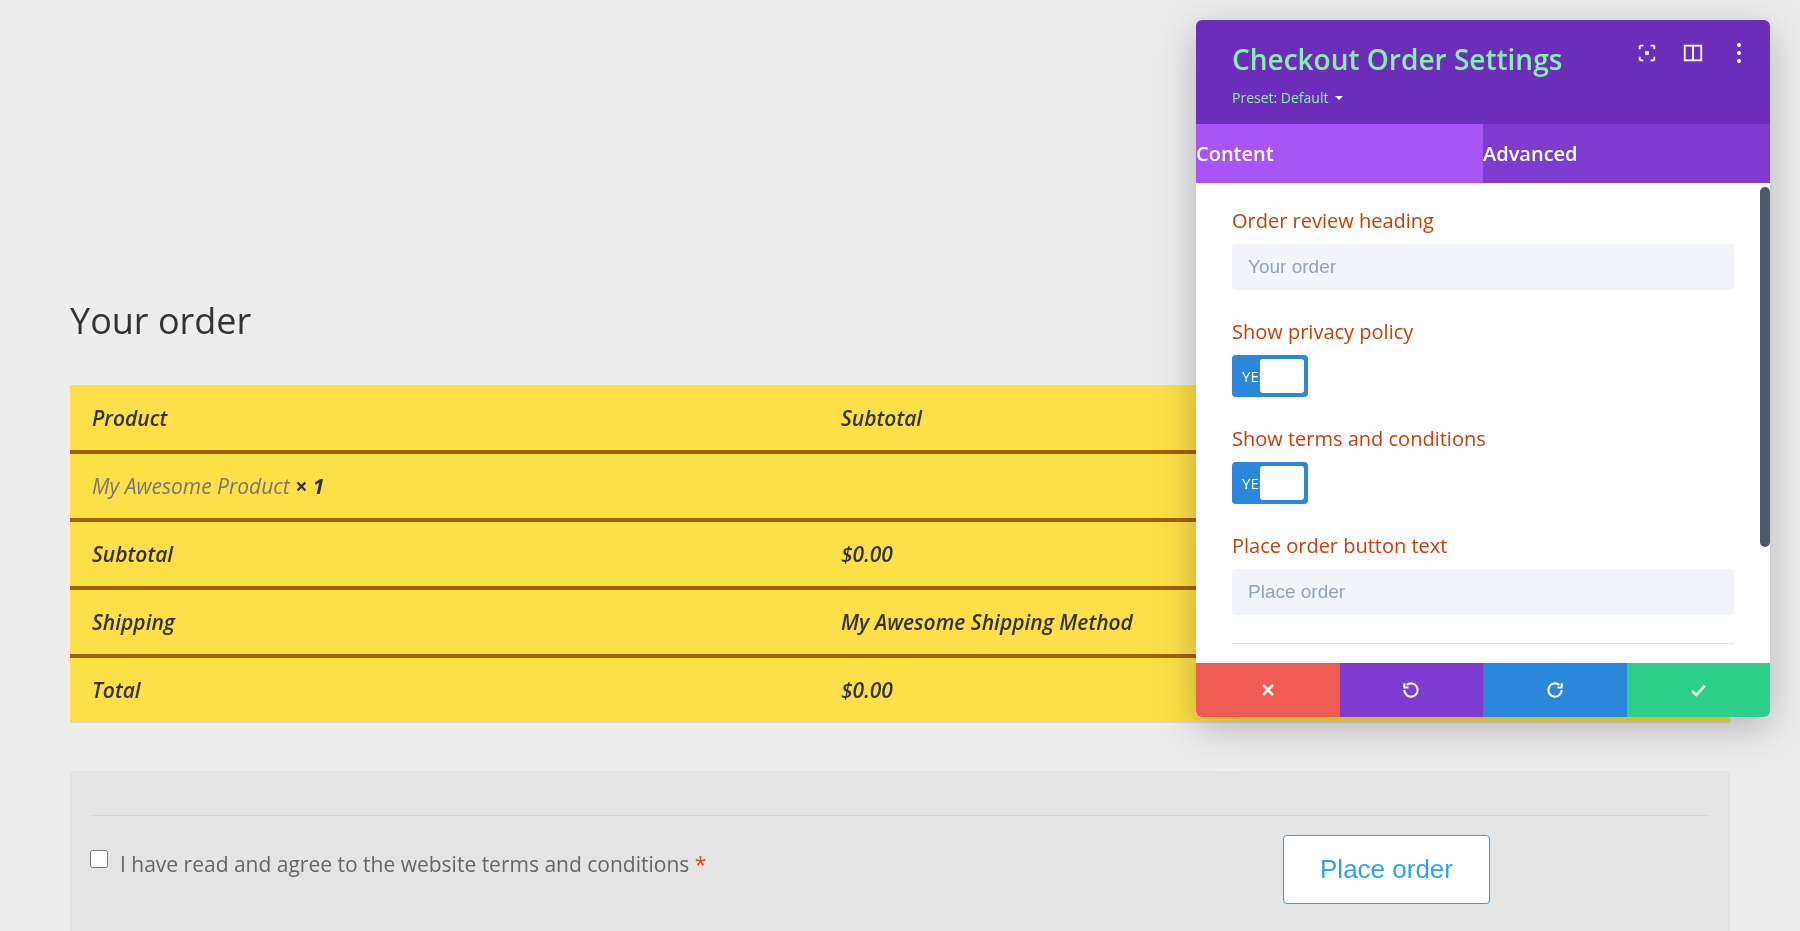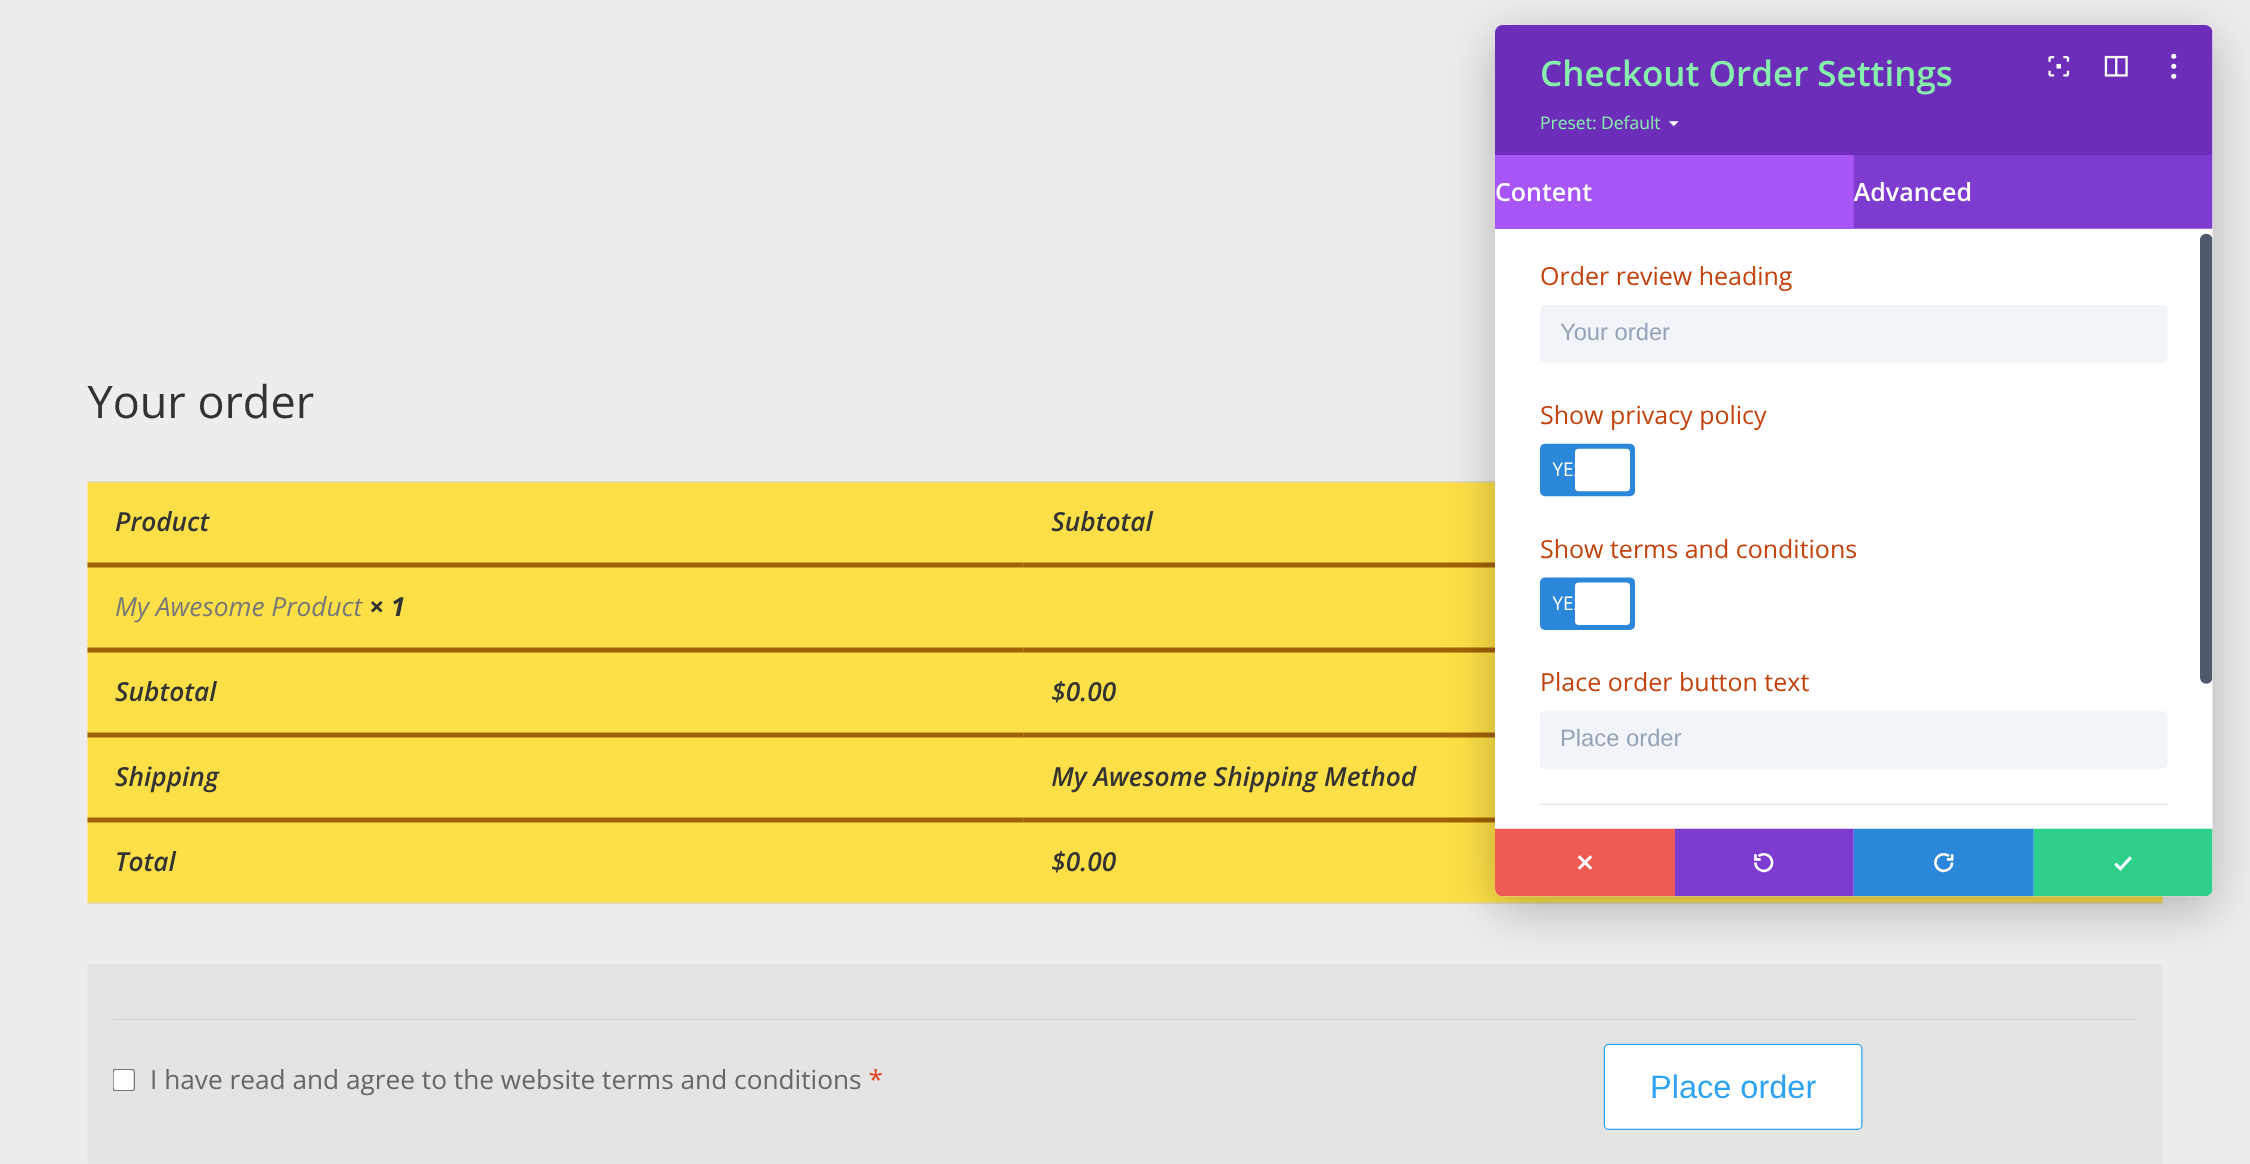--- a/index.html
+++ b/index.html
@@ -79,21 +79,21 @@
   }
   .privacy-text {
     color: #666;
     font-size: 21px;
     margin-bottom: 18px;
     white-space: nowrap;
     overflow: hidden;
   }
   .terms-row {
     display: flex;
-    align-items: center;
+    align-items: flex-start;
     gap: 12px;
     color: #666;
     font-size: 21px;
   }
   .terms-row input[type="checkbox"]{
     width: 18px; height: 18px;
   }
   .terms-row .required { color: #e2401c; }
 
   .place-order-btn {

